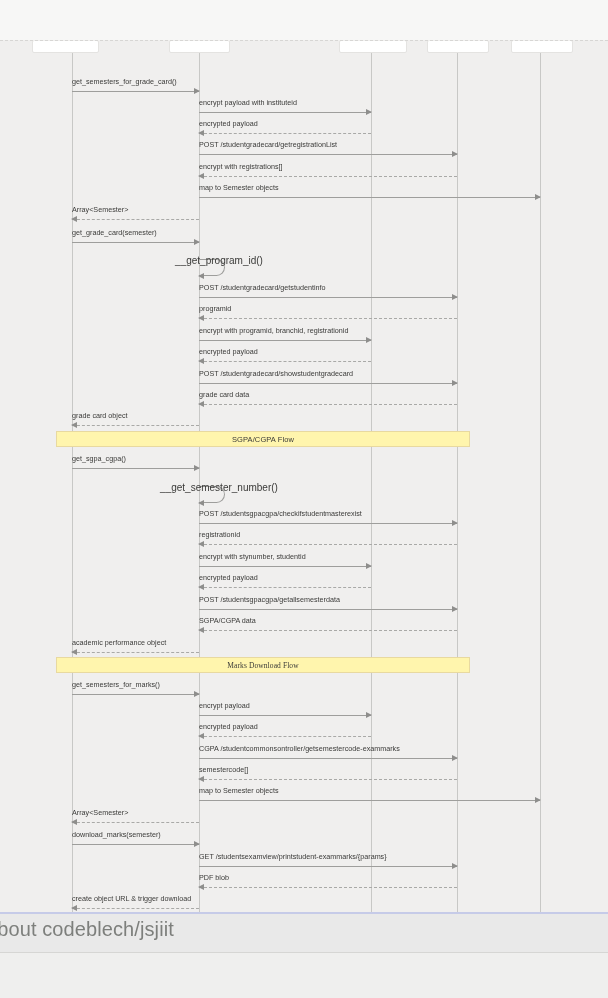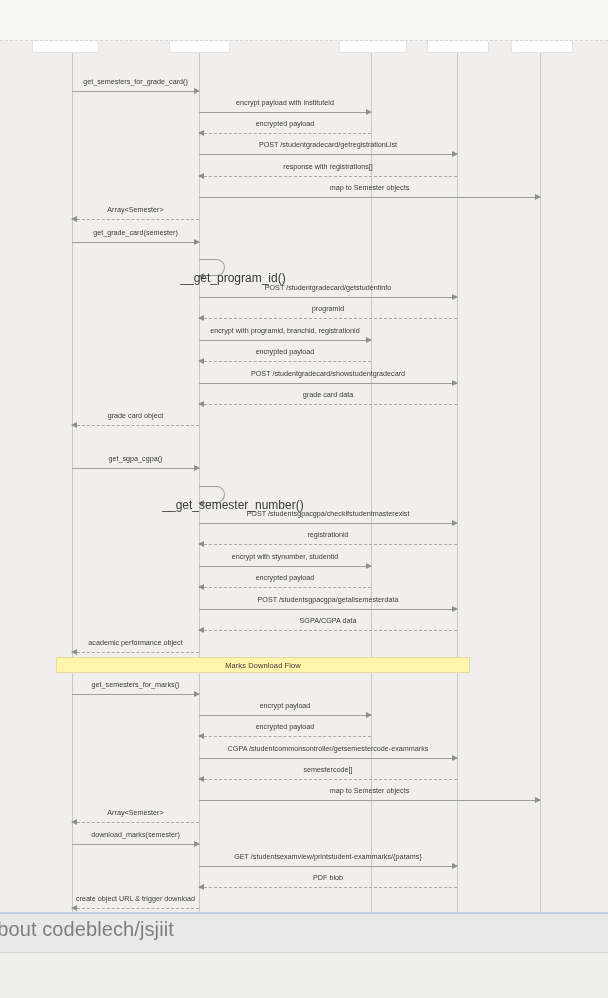--- a/index.html
+++ b/index.html
@@ -65,40 +65,39 @@
   }
   .msg.dashed .line{border-top:1px dashed #a9a9a7;}
   .msg .head{
     position:absolute;top:-3px;width:0;height:0;
     border-top:3.2px solid transparent;border-bottom:3.2px solid transparent;
   }
   .msg.right .head{right:-1px;border-left:6px solid #8e8e8c;}
   .msg.left  .head{left:-1px; border-right:6px solid #8e8e8c;}
   .msg .lbl{
     position:absolute;left:0;right:0;top:-14px;
-    text-align:center;font-size:7.2px;color:#3a3a38;white-space:nowrap;
+    text-align:left;font-size:7.2px;color:#3a3a38;white-space:nowrap;
   }
 
   .selfmsg{position:absolute;}
   .selfmsg .loop{
     position:absolute;left:0;top:0;width:26px;height:17px;
     border:1px solid #9e9e9c;border-left:none;
     border-radius:0 13px 13px 0;
     box-sizing:border-box;
   }
   .selfmsg .head{
     position:absolute;left:-1px;top:14px;width:0;height:0;
     border-top:3.2px solid transparent;border-bottom:3.2px solid transparent;
     border-right:6px solid #8e8e8c;
   }
   .selfmsg .lbl{
-    position:absolute;left:34px;top:-4px;
-    font-size:12px;color:#3a3a38;white-space:nowrap;
+    position:absolute;left:20px;top:-4px;
+    font-size:10px;color:#3a3a38;white-space:nowrap;
     transform:translateX(-50%);
-    margin-top:16px;
   }
 
   
   .footer-band{
     position:absolute;left:0;top:912px;width:608px;height:40px;
     background:#e9e9e9;border-top:2px solid #c6cbe8;
   }
   .footer-text{
     position:absolute;left:-14px;top:918px;
     font-size:20px;color:#7d7f7c;white-space:nowrap;
@@ -143,21 +142,21 @@
           <div class="lbl">encrypted payload</div>
         </div>
         <div class="msg right" style="left: 199px; width: 258px; top: 113px;">
           <div class="line"></div>
           <div class="head"></div>
           <div class="lbl">POST /studentgradecard/getregistrationList</div>
         </div>
         <div class="msg dashed left" style="left: 199px; width: 258px; top: 135px;">
           <div class="line"></div>
           <div class="head"></div>
-          <div class="lbl">response with registrations[]</div>
+          <div class="lbl">encrypt with registrations[]</div>
         </div>
         <div class="msg right" style="left: 199px; width: 341px; top: 156px;">
           <div class="line"></div>
           <div class="head"></div>
           <div class="lbl">map to Semester objects</div>
         </div>
         <div class="msg dashed left" style="left: 72px; width: 127px; top: 178px;">
           <div class="line"></div>
           <div class="head"></div>
           <div class="lbl">Array&lt;Semester&gt;</div>
@@ -200,20 +199,23 @@
         <div class="msg dashed left" style="left: 199px; width: 258px; top: 363px;">
           <div class="line"></div>
           <div class="head"></div>
           <div class="lbl">grade card data</div>
         </div>
         <div class="msg dashed left" style="left: 72px; width: 127px; top: 384px;">
           <div class="line"></div>
           <div class="head"></div>
           <div class="lbl">grade card object</div>
         </div>
+        <div class="flowbar" style="left: 56px; top: 390px; width: 414px;">
+          <span>SGPA/CGPA Flow</span>
+        </div>
         <div class="msg right" style="left: 72px; width: 127px; top: 427px;">
           <div class="line"></div>
           <div class="head"></div>
           <div class="lbl">get_sgpa_cgpa()</div>
         </div>
         <div class="selfmsg" style="left: 199px; top: 445px;">
           <div class="loop"></div>
           <div class="head"></div>
           <div class="lbl">__get_semester_number()</div>
         </div>
@@ -245,21 +247,21 @@
         <div class="msg dashed left" style="left: 199px; width: 258px; top: 589px;">
           <div class="line"></div>
           <div class="head"></div>
           <div class="lbl">SGPA/CGPA data</div>
         </div>
         <div class="msg dashed left" style="left: 72px; width: 127px; top: 611px;">
           <div class="line"></div>
           <div class="head"></div>
           <div class="lbl">academic performance object</div>
         </div>
-        <div class="flowbar" style="left: 56px; top: 616px; width: 414px;">
+        <div class="flowbar" style="left: 56px; top: 616px; width: 414px; font-family: Liberation Serif, serif;">
           <span>Marks Download Flow</span>
         </div>
         <div class="msg right" style="left: 72px; width: 127px; top: 653px;">
           <div class="line"></div>
           <div class="head"></div>
           <div class="lbl">get_semesters_for_marks()</div>
         </div>
         <div class="msg right" style="left: 199px; width: 172px; top: 674px;">
           <div class="line"></div>
           <div class="head"></div>

